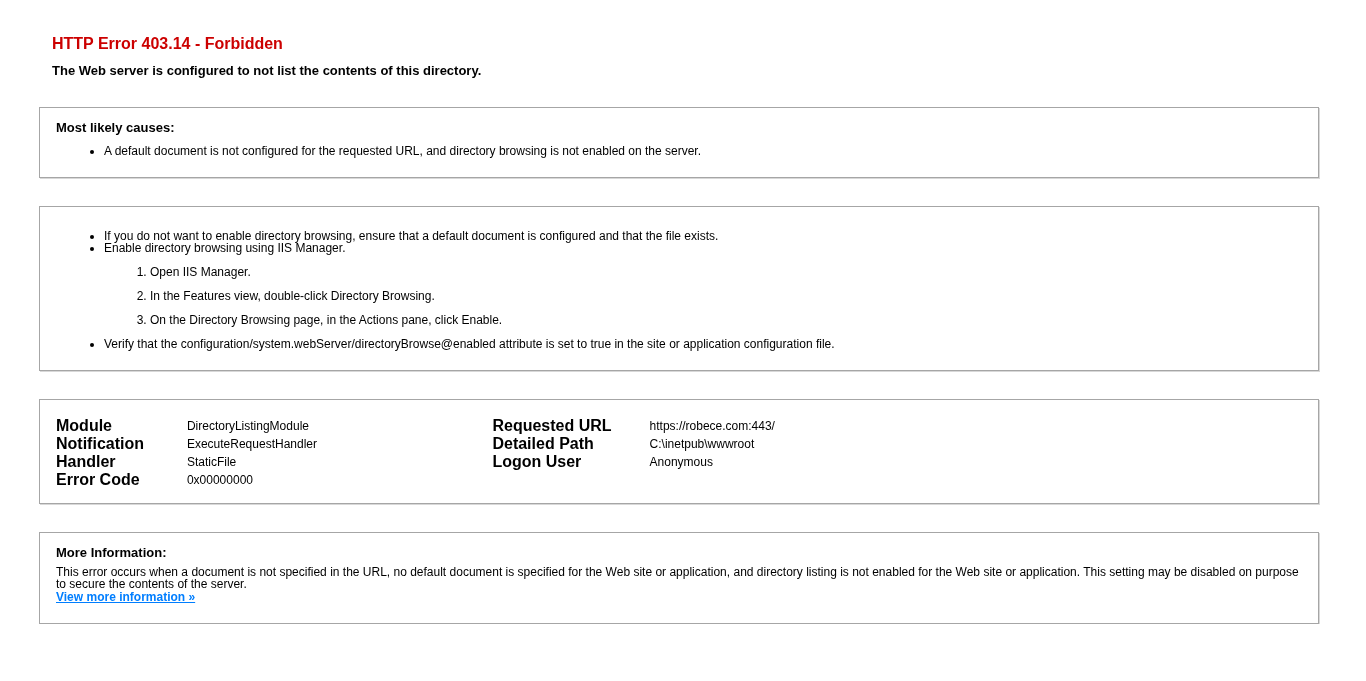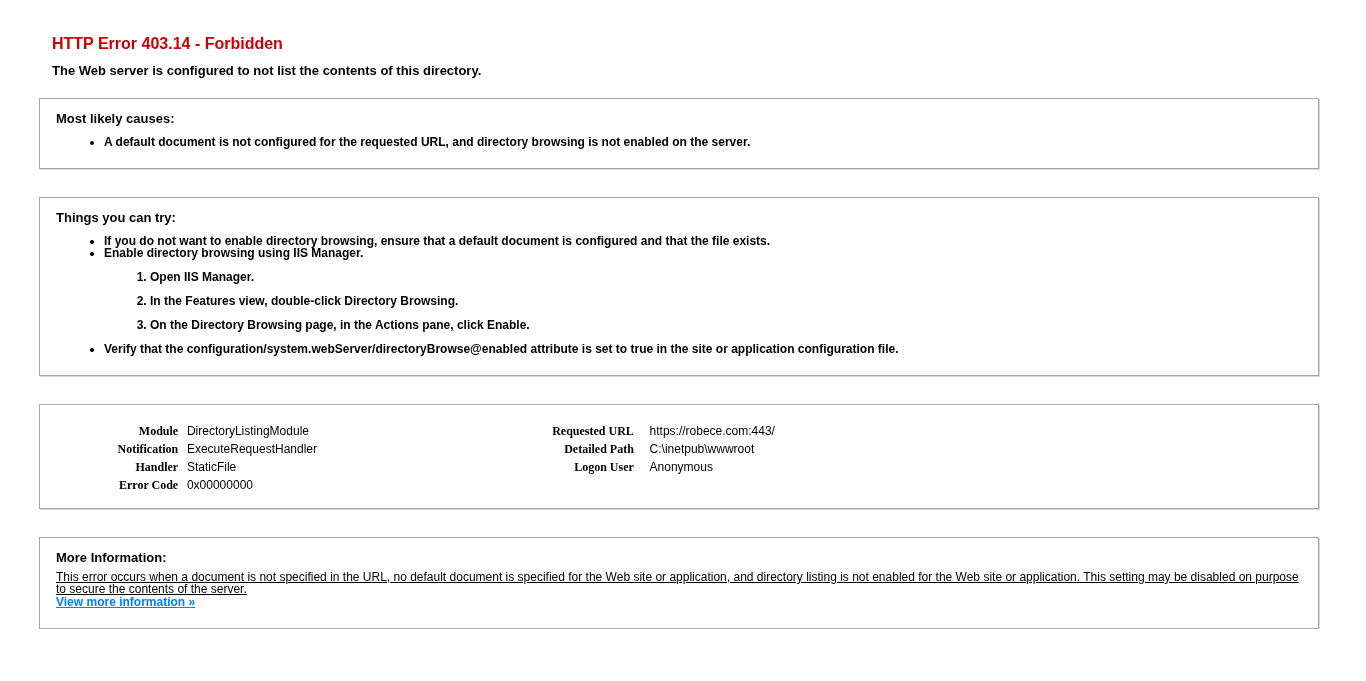--- a/index.html
+++ b/index.html
@@ -31,34 +31,33 @@
   }
   .content-container {
     margin-top: 28px;
     background: #ffffff;
     border: 1px solid #a6a6a6;
     box-shadow: 1px 1px 0 #d8d8d8;
     padding: 13px 15px 10px 16px;
     box-sizing: border-box;
   }
   .content-container.first {
-    margin-top: 20px;
+    margin-top: 29px;
   }
   .box-heading {
     margin: 0;
     font-size: 13px;
     font-weight: bold;
     line-height: 14px;
     color: #000000;
   }
   ul.blist {
     margin: 10px 0;
     padding: 0 0 0 48px;
     list-style-type: disc;
-    font-weight: bold;
   }
   ul.blist > li {
     line-height: 12px;
     margin: 0;
     padding: 0;
   }
   ol.steps {
     margin: 10px 0;
     padding: 0 0 0 34px;
     list-style-type: decimal;
@@ -73,41 +72,39 @@
   .details-right { width: 63%; float: left; }
   .clear { clear: both; }
   table.detail-table {
     width: 100%;
     border-collapse: collapse;
     margin: 4px 0;
     border: none;
   }
   table.detail-table th {
     width: 30%;
-    text-align: right;
+    text-align: left;
     vertical-align: top;
     font-weight: bold;
     padding: 3px 2% 3px 0;
-    font-size: 12px;
+    font-size: 16px;
     line-height: 12px;
-    font-family: Liberation Serif, serif;
   }
   .details-right table.detail-table th { width: 20%; }
   table.detail-table td {
     text-align: left;
     vertical-align: top;
     padding: 3px 0;
     font-size: 12px;
     line-height: 12px;
   }
   .more-info-text {
     margin: 6px 0 0 0;
     line-height: 12px;
     word-break: break-all;
-    text-decoration: underline;
   }
   .more-info-link {
     display: inline-block;
     margin: 0 0 10px 0;
     color: #007eff;
     font-weight: bold;
     text-decoration: underline;
     line-height: 12px;
     cursor: pointer;
   }
@@ -121,21 +118,20 @@
   <h3 class="error-subtitle">The Web server is configured to not list the contents of this directory.</h3>
 
   <div class="content-container first">
     <h4 class="box-heading">Most likely causes:</h4>
     <ul class="blist">
       <li>A default document is not configured for the requested URL, and directory browsing is not enabled on the server.</li>
     </ul>
   </div>
 
   <div class="content-container">
-    <h4 class="box-heading">Things you can try:</h4>
     <ul class="blist">
       <li>If you do not want to enable directory browsing, ensure that a default document is configured and that the file exists.</li>
       <li>
         <span>Enable directory browsing using IIS Manager.</span>
         <ol class="steps">
           <li>Open IIS Manager.</li>
           <li>In the Features view, double-click Directory Browsing.</li>
           <li>On the Directory Browsing page, in the Actions pane, click Enable.</li>
         </ol>
       </li>

